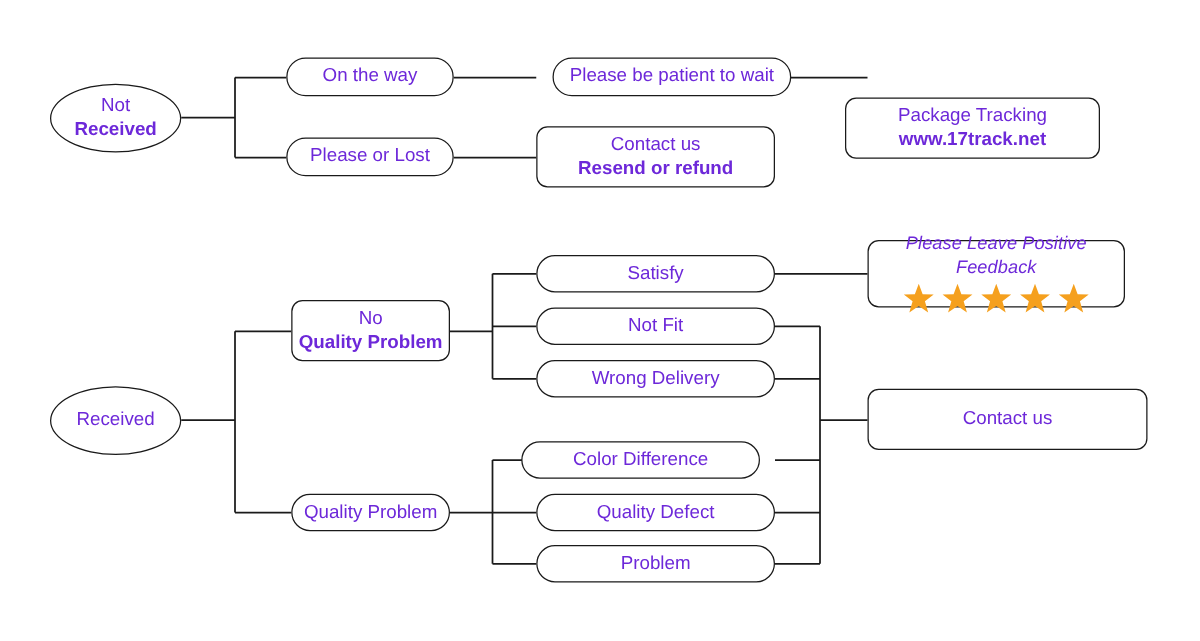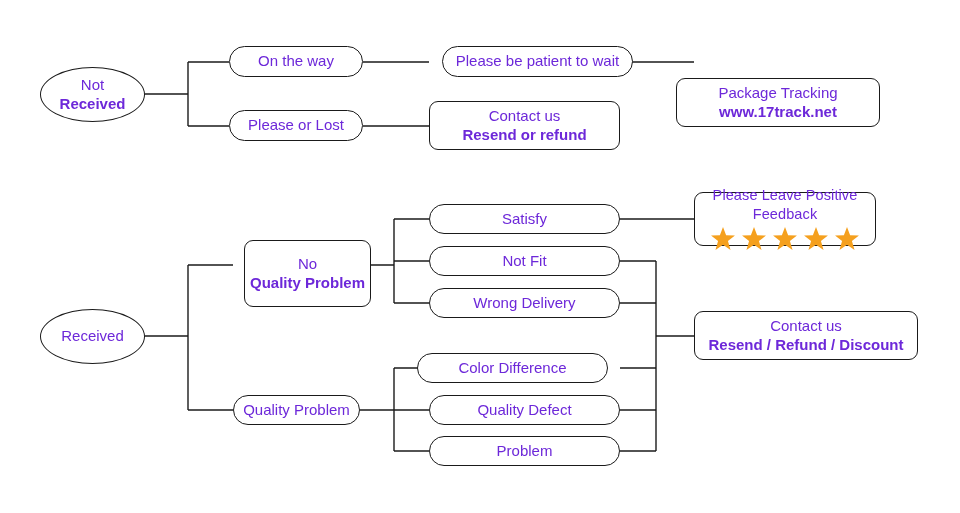--- a/index.html
+++ b/index.html
@@ -127,21 +127,21 @@
 
   <div class="node rounded" style="left:676px; top:38px; width:204px; height:49px;margin-top:40px;">
     <span>Package Tracking</span>
     <span class="line2">www.17track.net</span>
   </div>
 
   <div class="node ellipse" style="left:40px; top:309px; width:105px; height:55px;">
     <span>Received</span>
   </div>
 
-  <div class="node rounded" style="left:244px; top:240px; width:127px; height:67px;">
+  <div class="node rounded" style="left:233px; top:240px; width:127px; height:49px;">
     <span>No</span>
     <span class="line2">Quality Problem</span>
   </div>
 
   <div class="node pill" style="left:233px; top:395px; width:127px; height:30px;">
     <span>Quality Problem</span>
   </div>
 
   <div class="node pill" style="left:429px; top:204px; width:191px; height:30px;">
     <span>Satisfy</span>
@@ -160,21 +160,21 @@
   </div>
 
   <div class="node pill" style="left:429px; top:395px; width:191px; height:30px;">
     <span>Quality Defect</span>
   </div>
 
   <div class="node pill" style="left:429px; top:436px; width:191px; height:30px;">
     <span>Problem</span>
   </div>
 
-  <div class="node rounded" style="left:694px; top:192px; width:182px; height:54px;">
+  <div class="node rounded" style="left:694px; top:192px; width:206px; height:54px;font-style:italic;">
     <span class="fb-title">Please Leave Positive Feedback</span>
     <span class="stars" id="star-row">
         <svg class="star" viewBox="0 0 100 100">
           <polygon points="50,4 62,36 96,37 69,58 79,92 50,72 21,92 31,58 4,37 38,36" fill="#f5a01e"></polygon>
         </svg>
         <svg class="star" viewBox="0 0 100 100">
           <polygon points="50,4 62,36 96,37 69,58 79,92 50,72 21,92 31,58 4,37 38,36" fill="#f5a01e"></polygon>
         </svg>
         <svg class="star" viewBox="0 0 100 100">
           <polygon points="50,4 62,36 96,37 69,58 79,92 50,72 21,92 31,58 4,37 38,36" fill="#f5a01e"></polygon>
@@ -183,16 +183,15 @@
           <polygon points="50,4 62,36 96,37 69,58 79,92 50,72 21,92 31,58 4,37 38,36" fill="#f5a01e"></polygon>
         </svg>
         <svg class="star" viewBox="0 0 100 100">
           <polygon points="50,4 62,36 96,37 69,58 79,92 50,72 21,92 31,58 4,37 38,36" fill="#f5a01e"></polygon>
         </svg>
       </span>
   </div>
 
   <div class="node rounded" style="left:694px; top:311px; width:224px; height:49px;">
     <span>Contact us</span>
-    <span class="line2">Resend / Refund / Discount</span>
   </div>
 
 </div>
 
 </body></html>

